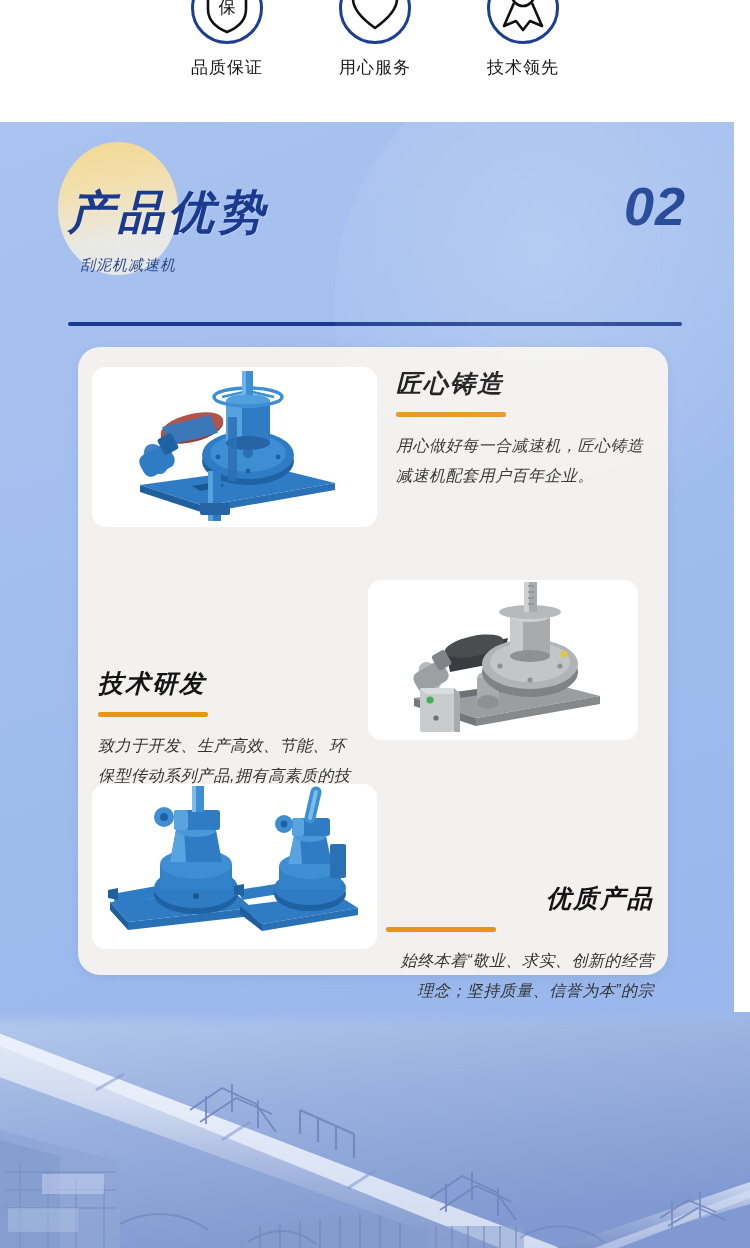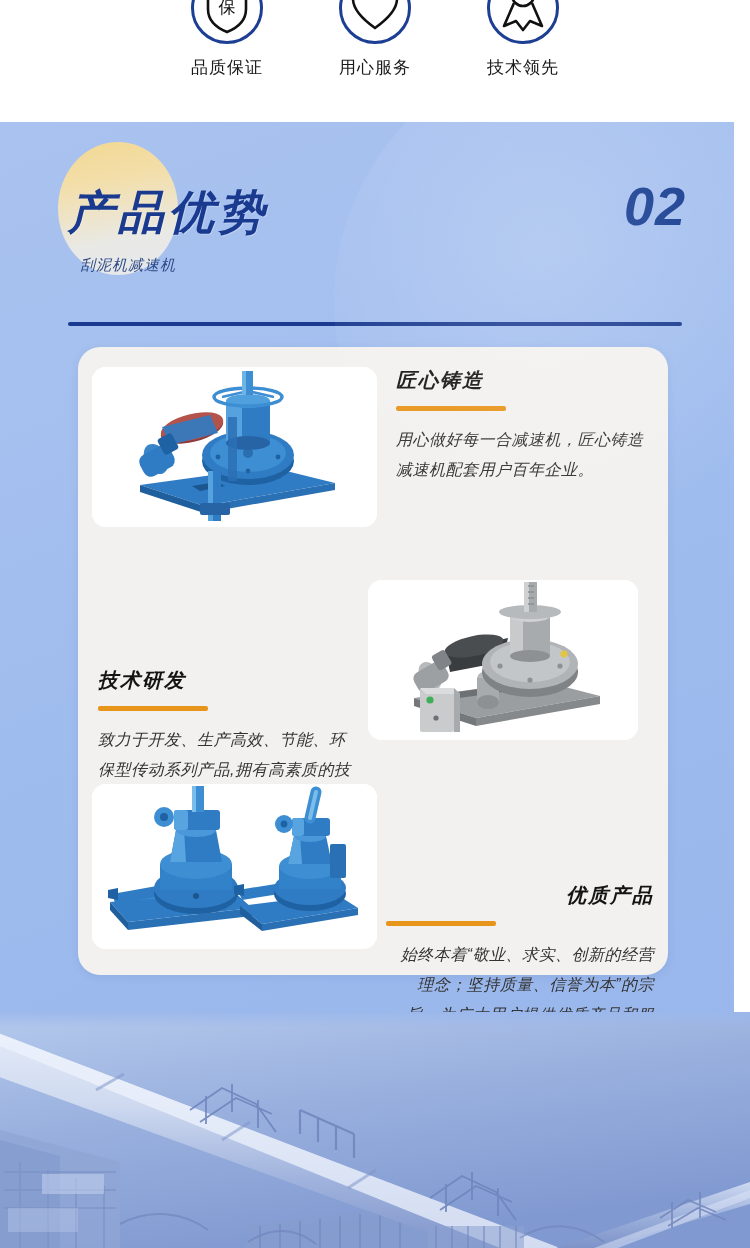--- a/index.html
+++ b/index.html
@@ -81,21 +81,21 @@
     box-shadow:0 2px 10px rgba(30,50,110,.08);
   }
 
   .photo{
     position:absolute; background:#ffffff; border-radius:14px; overflow:hidden;
   }
   .photo .inner{ position:absolute; inset:0; }
 
   .block{ position:absolute; }
   .block-title{
-    font-size:20px; font-weight:bold; color:#141414; letter-spacing:2px;
+    font-size:25px; font-weight:bold; color:#141414; letter-spacing:2px;
   }
   .accent{
     width:110px; height:5px; background:#e8951c; border-radius:2px;
     margin-top:12px;
   }
   .block-body{
     margin-top:14px; font-size:16px; line-height:30px;
     color:#333333; letter-spacing:.5px;
   }
 

